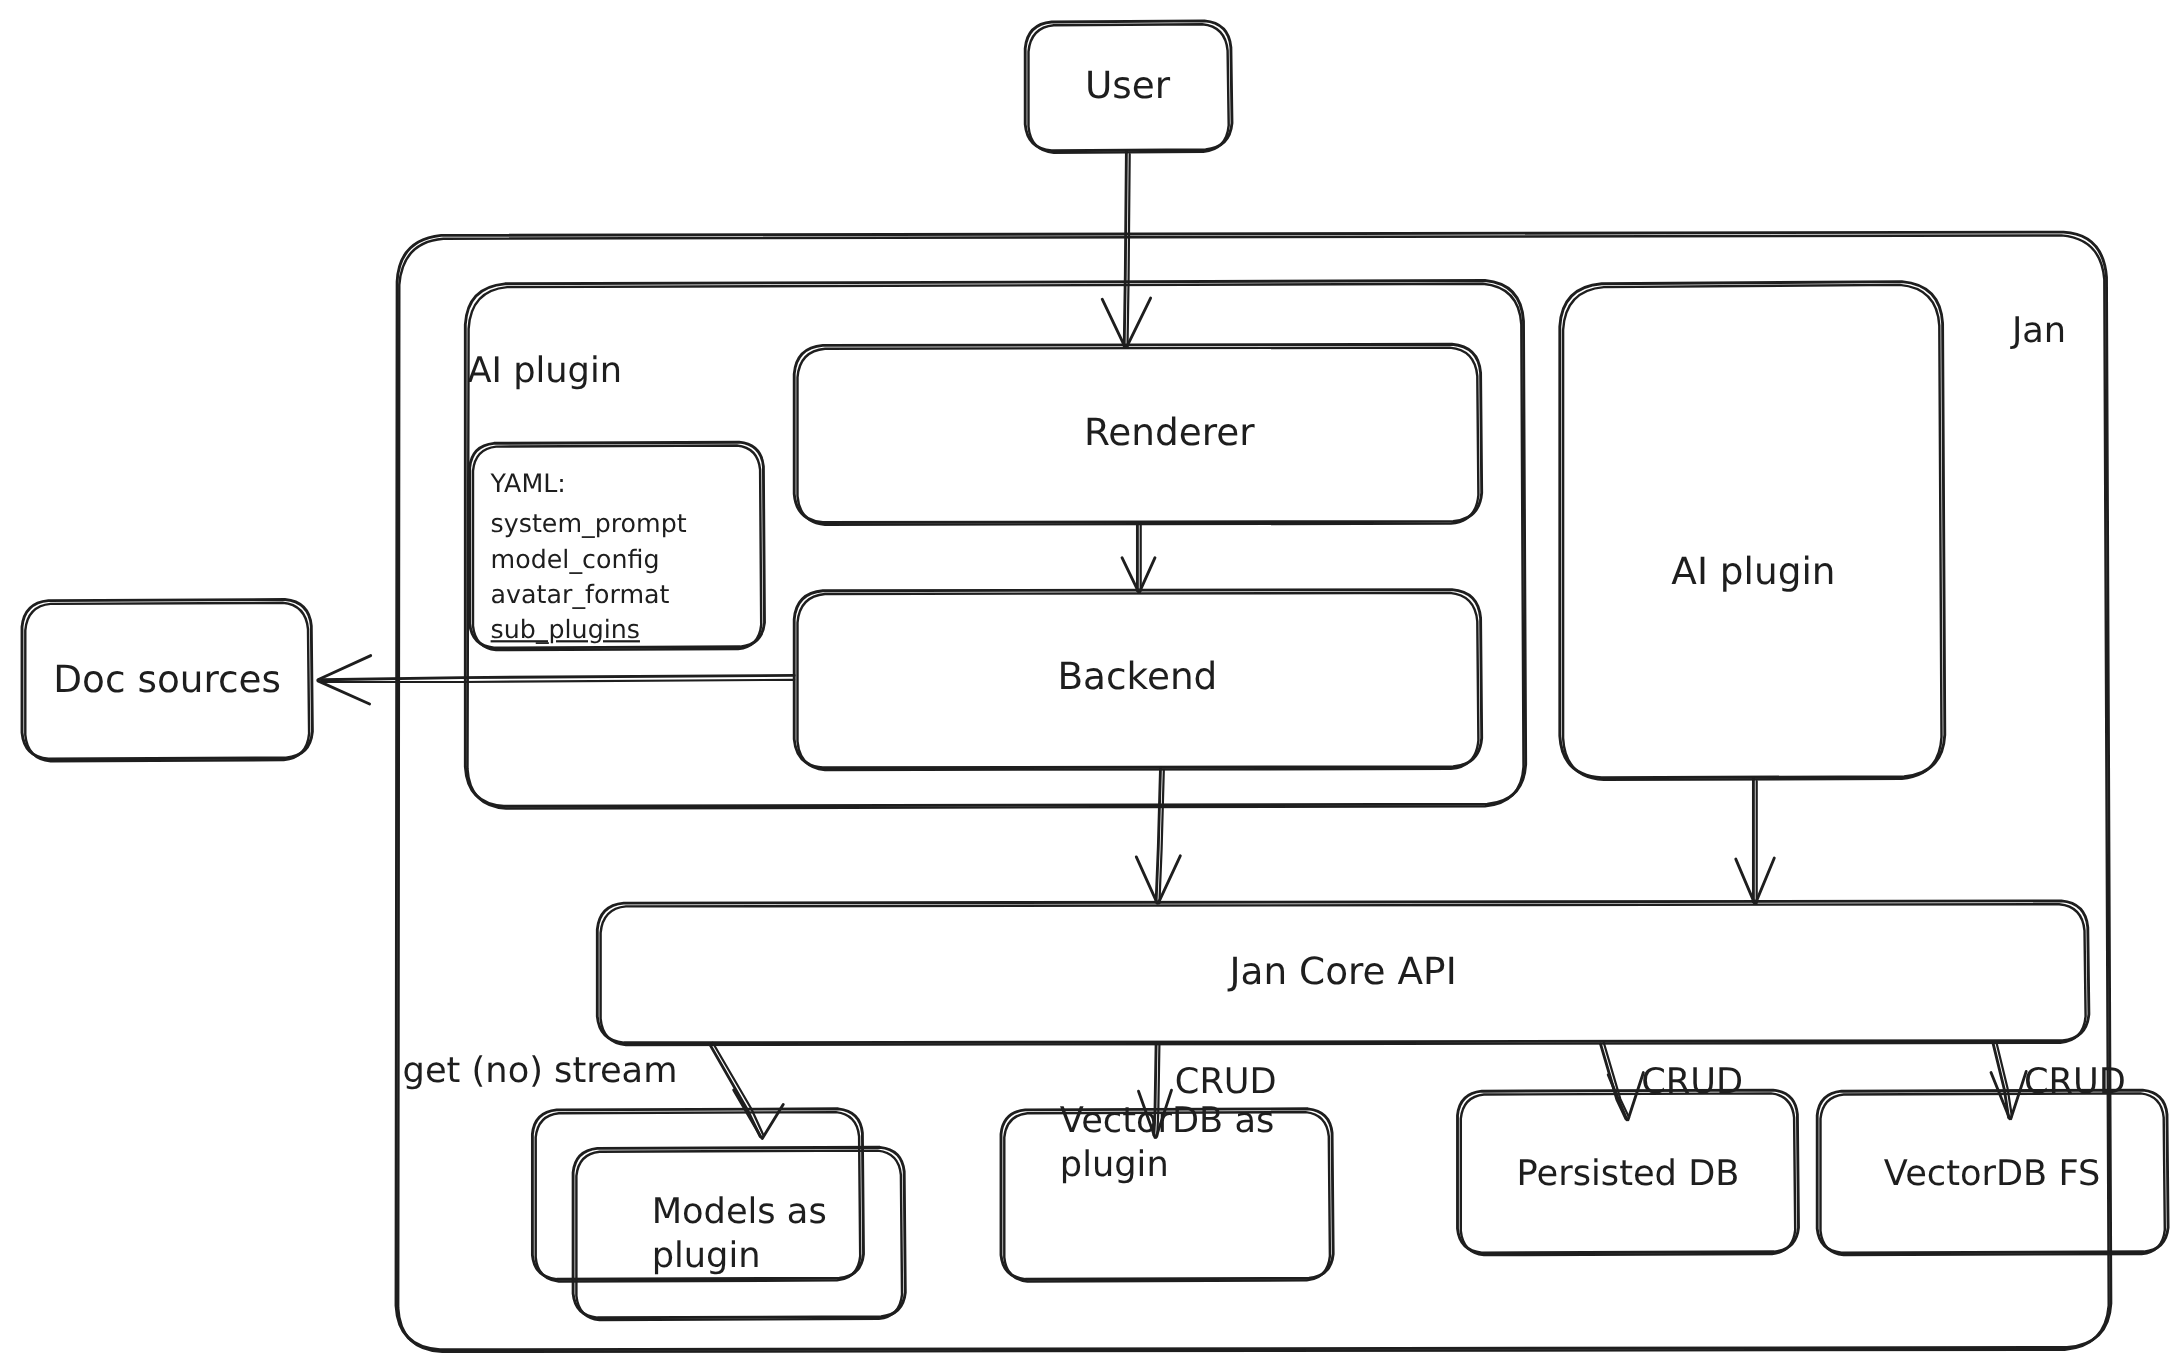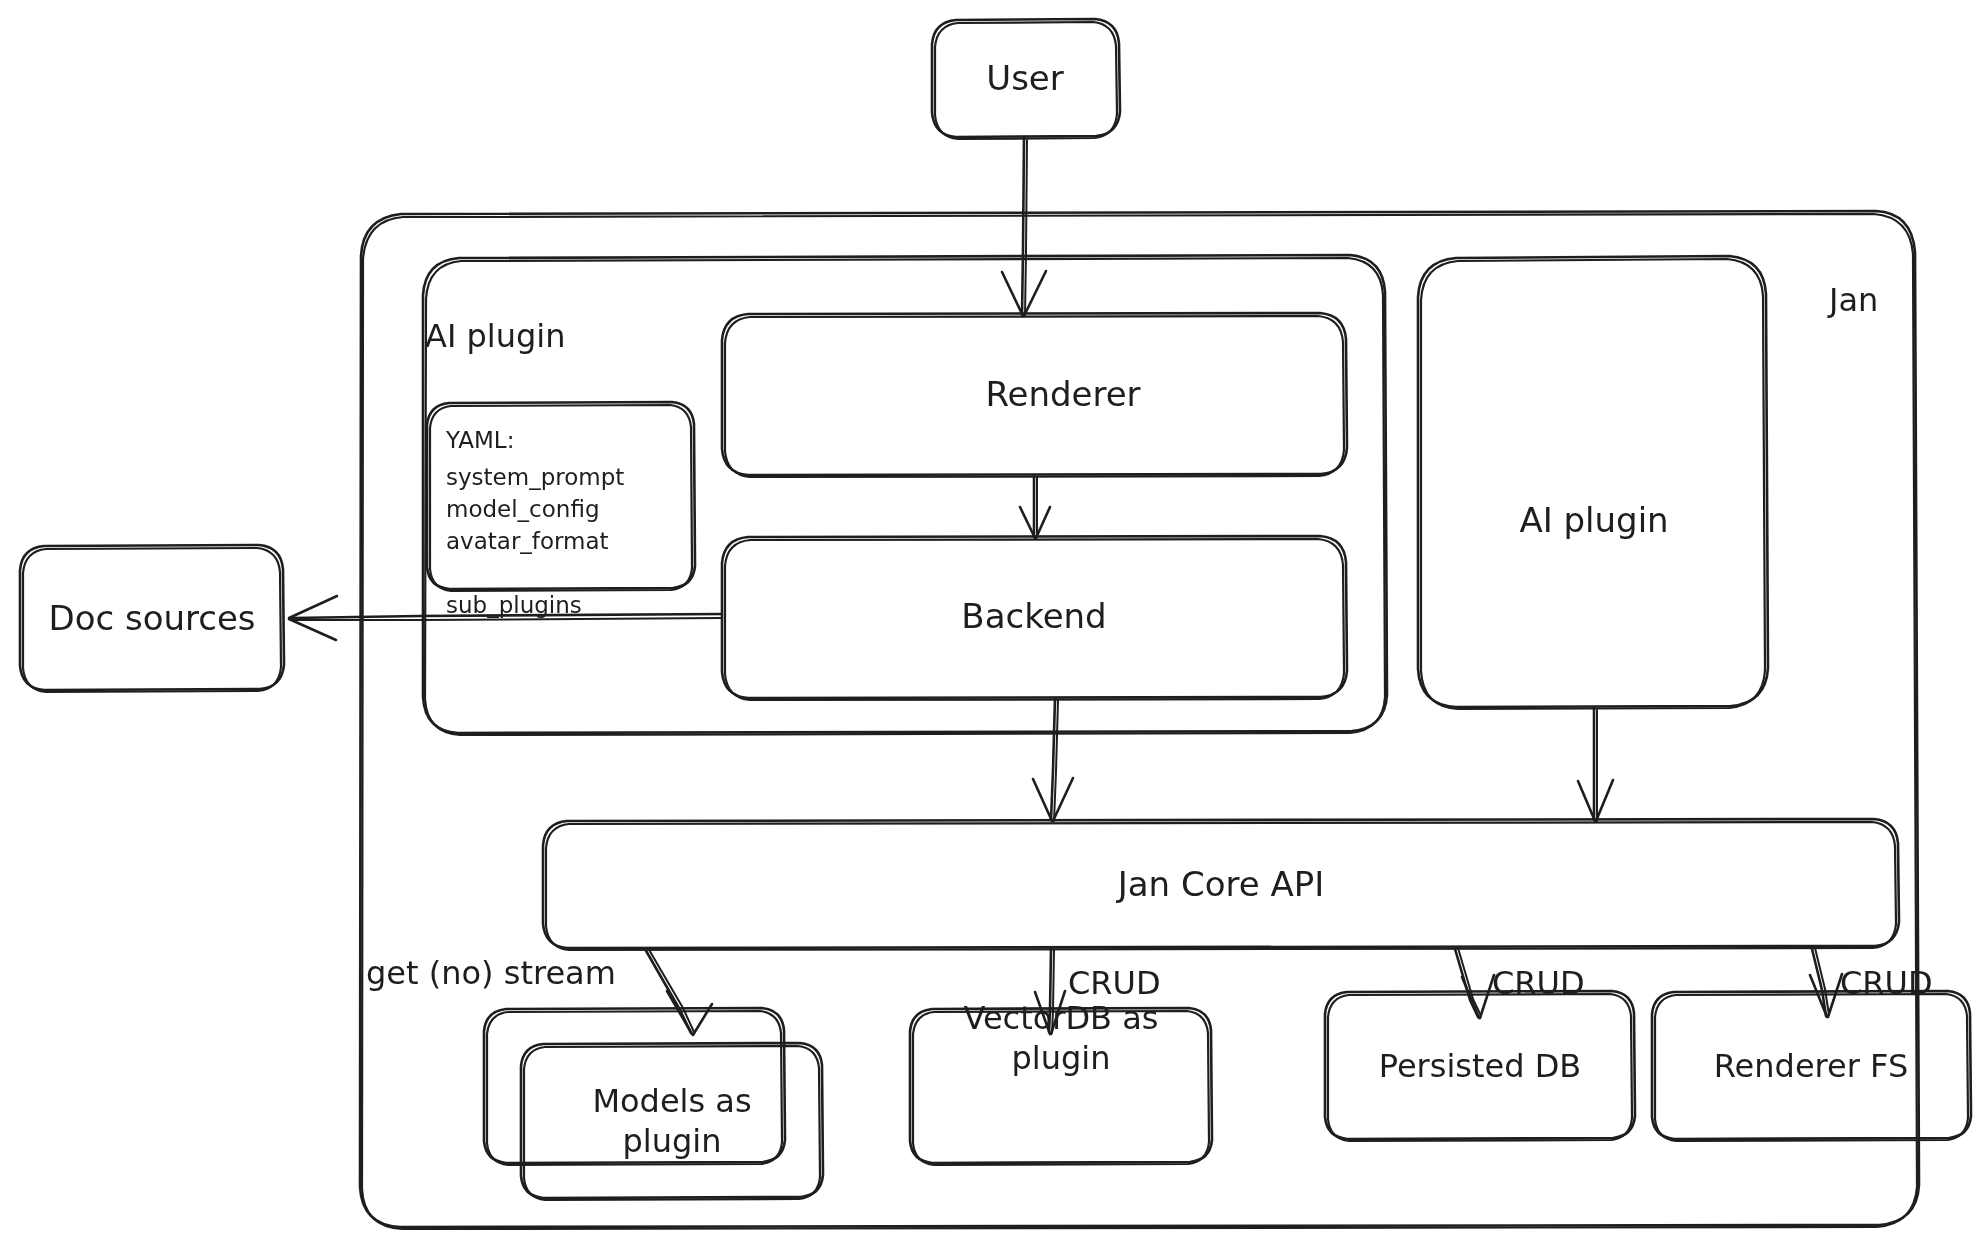--- a/index.html
+++ b/index.html
@@ -23,21 +23,21 @@
   }
   .lbl {
     position: absolute;
     color: #1e1e1e;
     white-space: pre;
     line-height: 1.25;
     pointer-events: none;
     font-family: "DejaVu Sans", sans-serif;
   }
   .lbl-center {
-    text-align: center;
+    text-align: left;
     transform: translate(-50%, -50%);
   }
   .lbl-left {
     text-align: left;
   }
   .node-label {
     font-size: 34px;
   }
   .node-label-sm {
     font-size: 32px;
@@ -222,27 +222,27 @@
   <div class="lbl node-label lbl-center" style="left:1221px; top:884px;">Jan Core API</div>
 
   <div class="lbl node-label-sm lbl-center" style="left:672px; top:1121px;">Models as
 plugin</div>
 
   <div class="lbl node-label-sm lbl-center" style="left:1061px; top:1038px;">VectorDB as
 plugin</div>
 
   <div class="lbl node-label-sm lbl-center" style="left:1480px; top:1066px;">Persisted DB</div>
 
-  <div class="lbl node-label-sm lbl-center" style="left:1811px; top:1066px;">Renderer FS</div>
+  <div class="lbl node-label-sm lbl-center" style="left:1811px; top:1066px;">VectorDB FS</div>
 
   <div class="lbl yaml-label lbl-left" style="left:446px; top:423px;">YAML:</div>
   <div class="lbl yaml-label lbl-left" style="left:446px; top:460px;">system_prompt</div>
   <div class="lbl yaml-label lbl-left" style="left:446px; top:492px;">model_config</div>
   <div class="lbl yaml-label lbl-left" style="left:446px; top:524px;">avatar_format</div>
-  <div class="lbl yaml-label lbl-left" style="left:446px; top:588px;">sub_plugins</div>
+  <div class="lbl yaml-label lbl-left" style="left:446px; top:556px;text-decoration:underline;">sub_plugins</div>
 
 
   <div class="lbl edge-label lbl-left" style="left:366px; top:953px;">get (no) stream</div>
 
   <div class="lbl edge-label lbl-left" style="left:1068px; top:963px;">CRUD</div>
 
   <div class="lbl edge-label lbl-left" style="left:1492px; top:963px;">CRUD</div>
 
   <div class="lbl edge-label lbl-left" style="left:1840px; top:963px;">CRUD</div>
 

